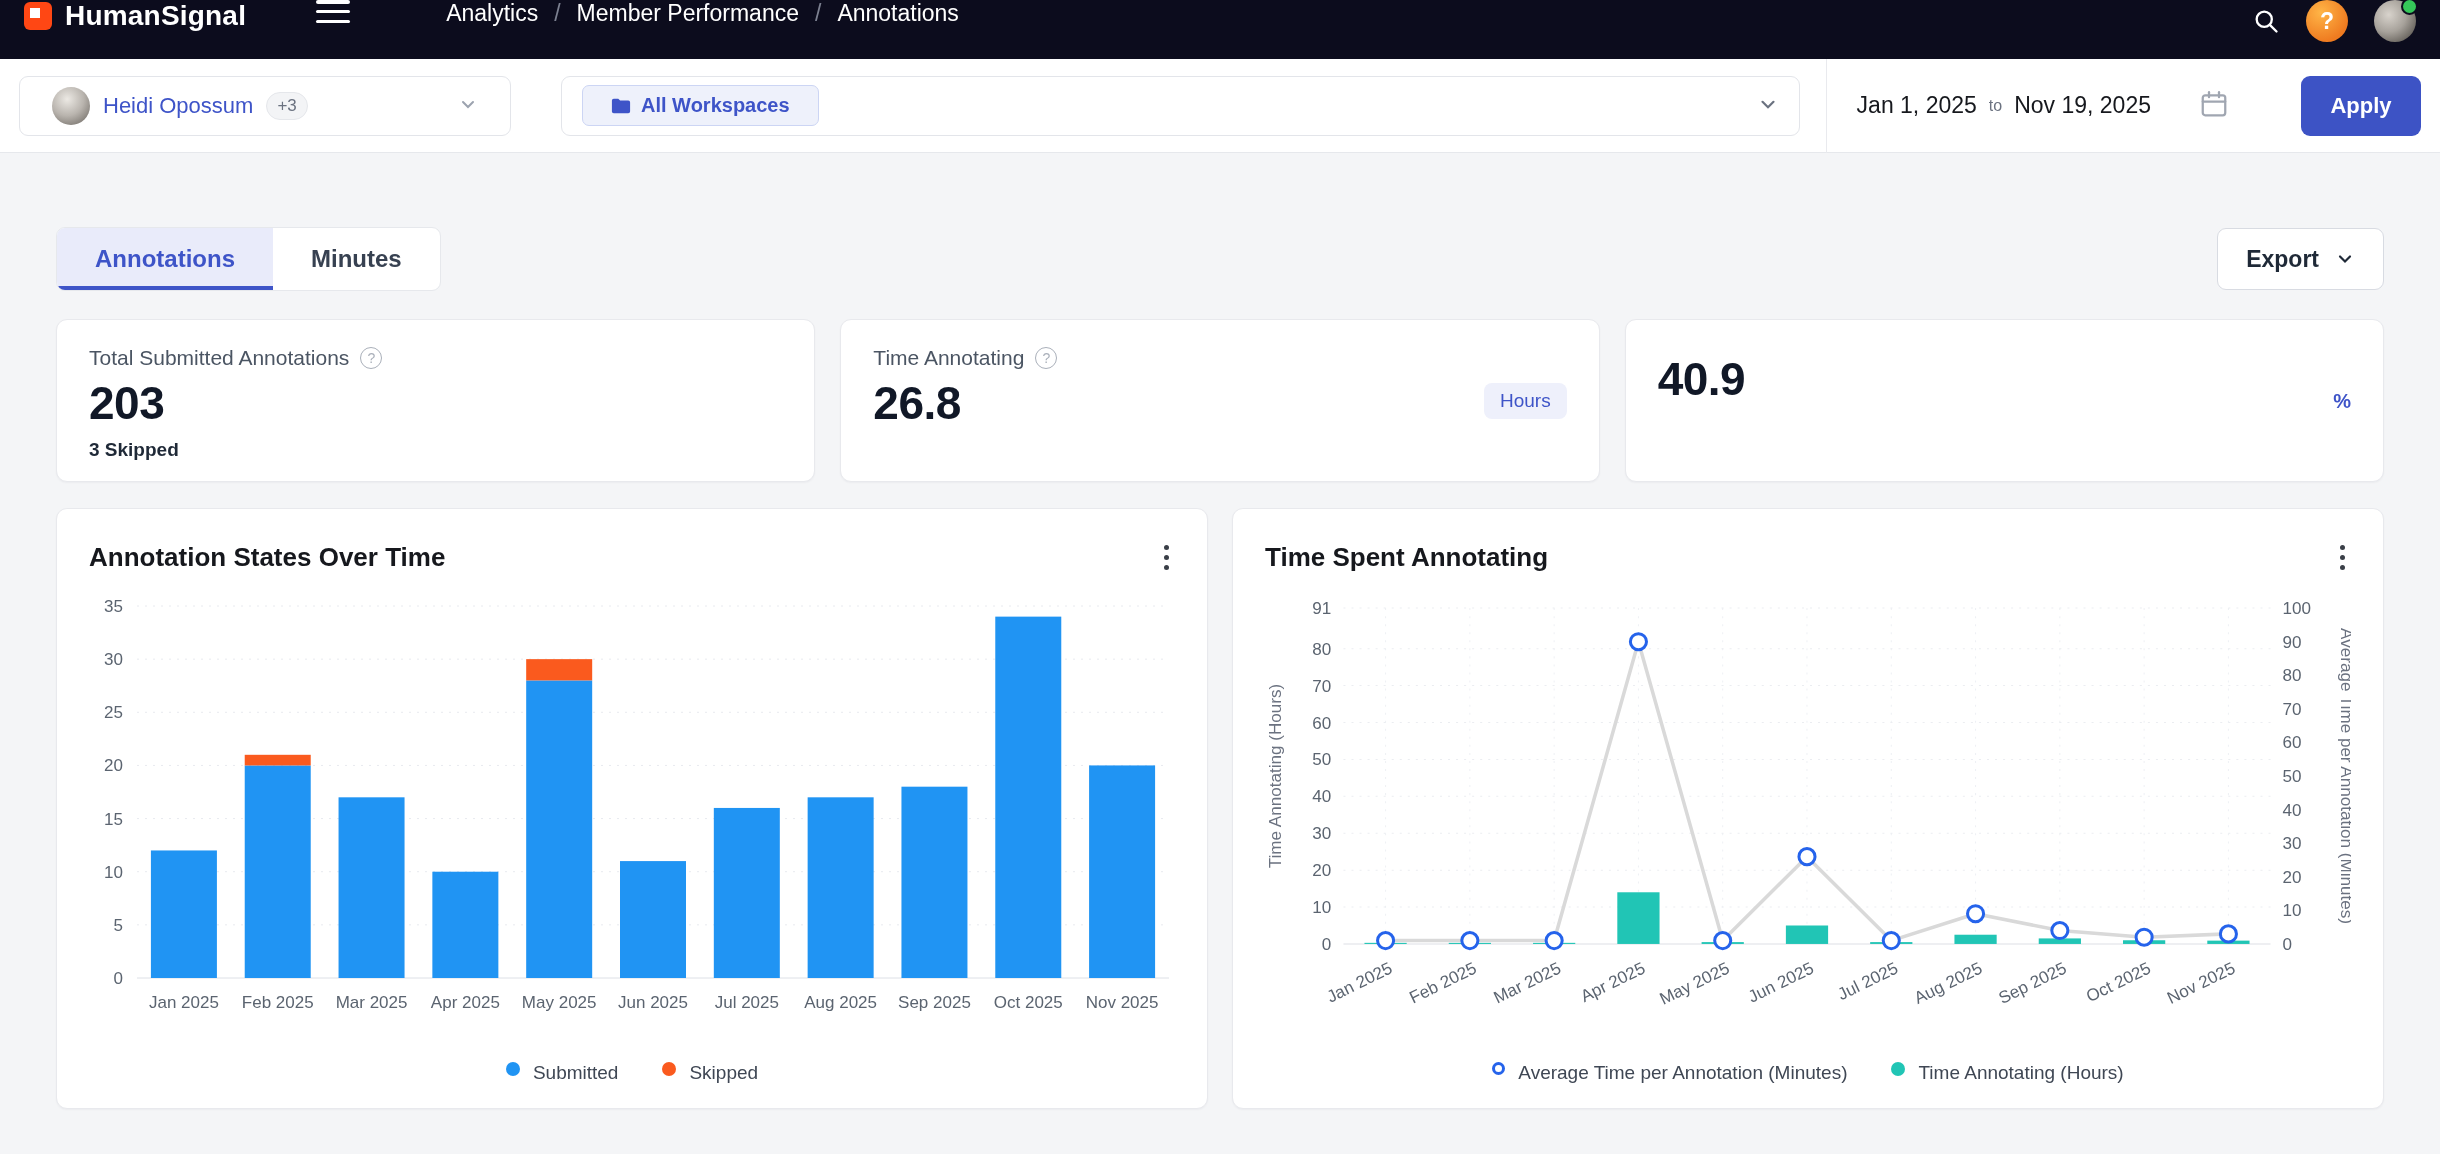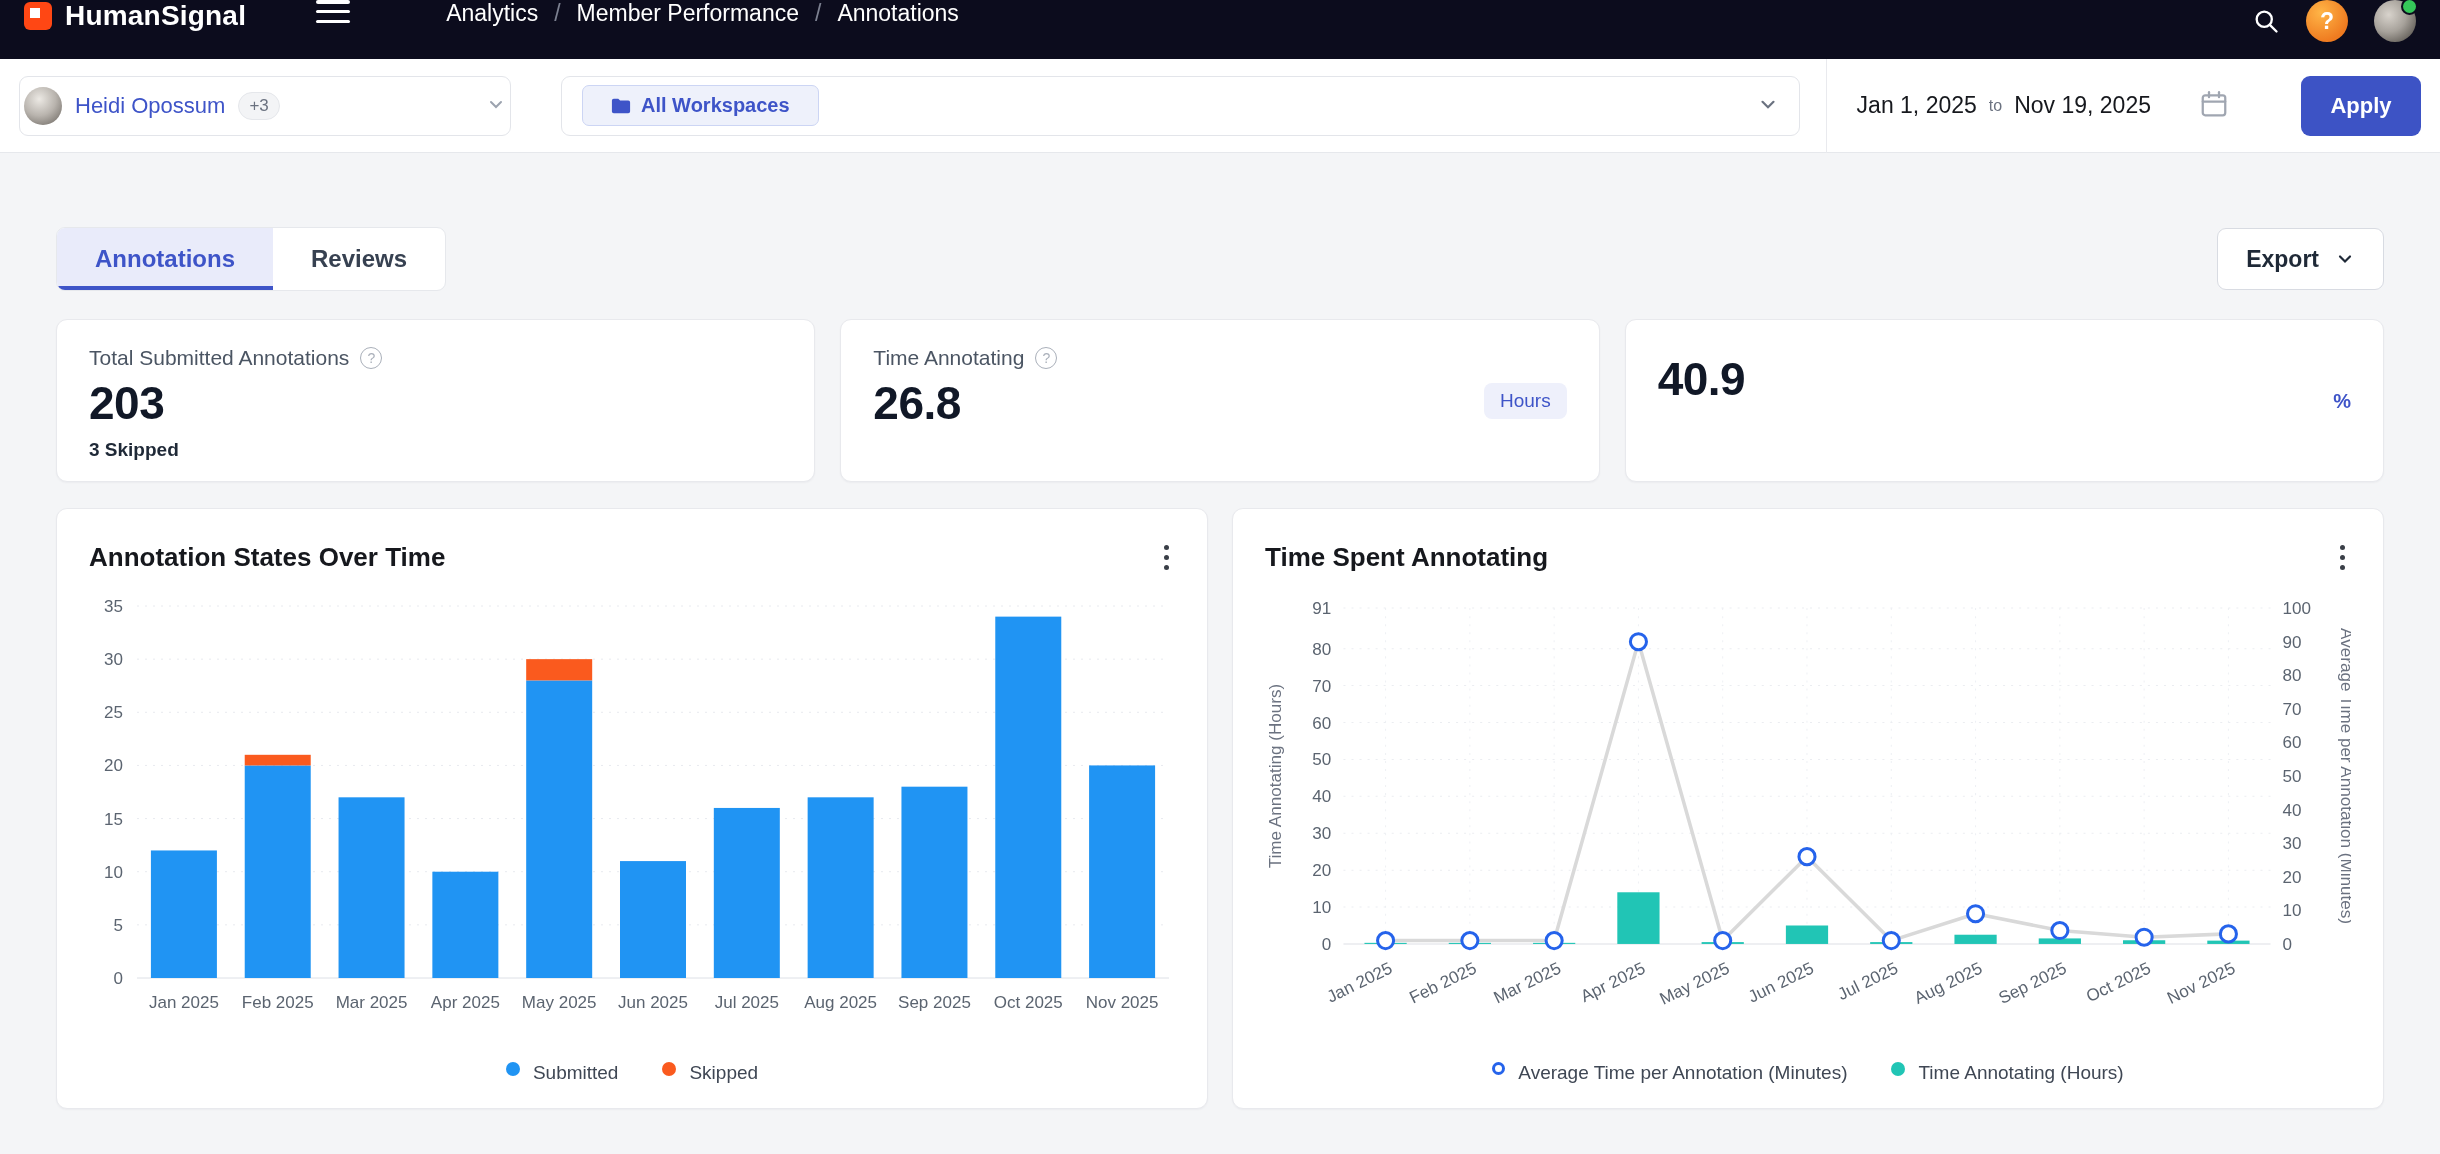--- a/index.html
+++ b/index.html
@@ -20,21 +20,21 @@
 .crumb{cursor:pointer}
 .topbar-right{margin-left:auto;display:flex;align-items:center;gap:26px}
 .icon-btn{cursor:pointer;display:flex;align-items:center;justify-content:center}
 .help-btn{width:42px;height:42px;border-radius:50%;background:radial-gradient(circle at 35% 30%,#ffb547,#ef7b20 72%);color:#fff;font-weight:700;font-size:23px;display:flex;align-items:center;justify-content:center;cursor:pointer}
 .help-btn::after{content:"?"}
 .avatar{width:42px;height:42px;border-radius:50%;background:radial-gradient(circle at 35% 35%,#d8d3cc,#a7a29b 45%,#57534d 88%);position:relative;cursor:pointer}
 .avatar::after{content:"";position:absolute;right:-2px;top:-2px;width:13px;height:13px;border-radius:50%;background:#35c759;border:2px solid #0c0c1d}
 
 
 .filterbar{height:94px;background:#fff;border-bottom:1px solid #e6e8ec;display:flex;align-items:center;padding:0 19px;gap:0;flex:0 0 auto}
-.select-box{height:60px;border:1.5px solid #e3e5ea;border-radius:9px;background:#fff;display:flex;align-items:center;padding:0 4px;cursor:pointer}
+.select-box{height:60px;border:1.5px solid #e3e5ea;border-radius:9px;background:#fff;display:flex;align-items:center;padding:0 32px;cursor:pointer}
 .user-select{width:492px;gap:13px}
 .user-avatar{width:38px;height:38px;border-radius:50%;background:radial-gradient(circle at 40% 32%,#ece9e4,#b9b4ae 48%,#7c7771 85%);flex:0 0 auto}
 .user-name{font-size:22px;font-weight:500;color:#3e54c8;white-space:nowrap}
 .count-pill{background:#f3f4f6;border:1px solid #e5e7eb;color:#6b7280;font-size:17px;border-radius:999px;padding:3px 10px}
 .chev{margin-left:auto;flex:0 0 auto}
 .workspace-select{flex:1;margin-left:50px;padding:0 20px}
 .ws-chip{display:flex;align-items:center;gap:10px;background:#eef1fb;border:1px solid #ccd5f4;border-radius:7px;padding:8px 28px}
 .ws-chip-label{font-size:20px;font-weight:600;color:#3e54c8;white-space:nowrap}
 .v-divider{width:1px;height:94px;background:#e9eaee;margin-left:26px}
 .date-range{display:flex;align-items:center;gap:12px;padding:0 30px;white-space:nowrap;cursor:pointer}
@@ -158,21 +158,21 @@
     </div>
 
     <button class="apply-btn" style="background: rgb(61, 83, 197);">Apply</button>
   </div>
 
   <main class="main">
 
     <div class="toolbar-row">
       <div class="tabs">
         <div class="tab active">Annotations</div>
-        <div class="tab">Reviews</div>
+        <div class="tab">Minutes</div>
       </div>
       <button class="export-btn">
         <span>Export</span>
         <svg width="20" height="20" viewBox="0 0 20 20" fill="none" stroke="#1f2937" stroke-width="2.2" stroke-linecap="round">
             <polyline points="5,7.5 10,12.5 15,7.5"></polyline>
           </svg>
       </button>
     </div>
 
     <div class="stats-row">

